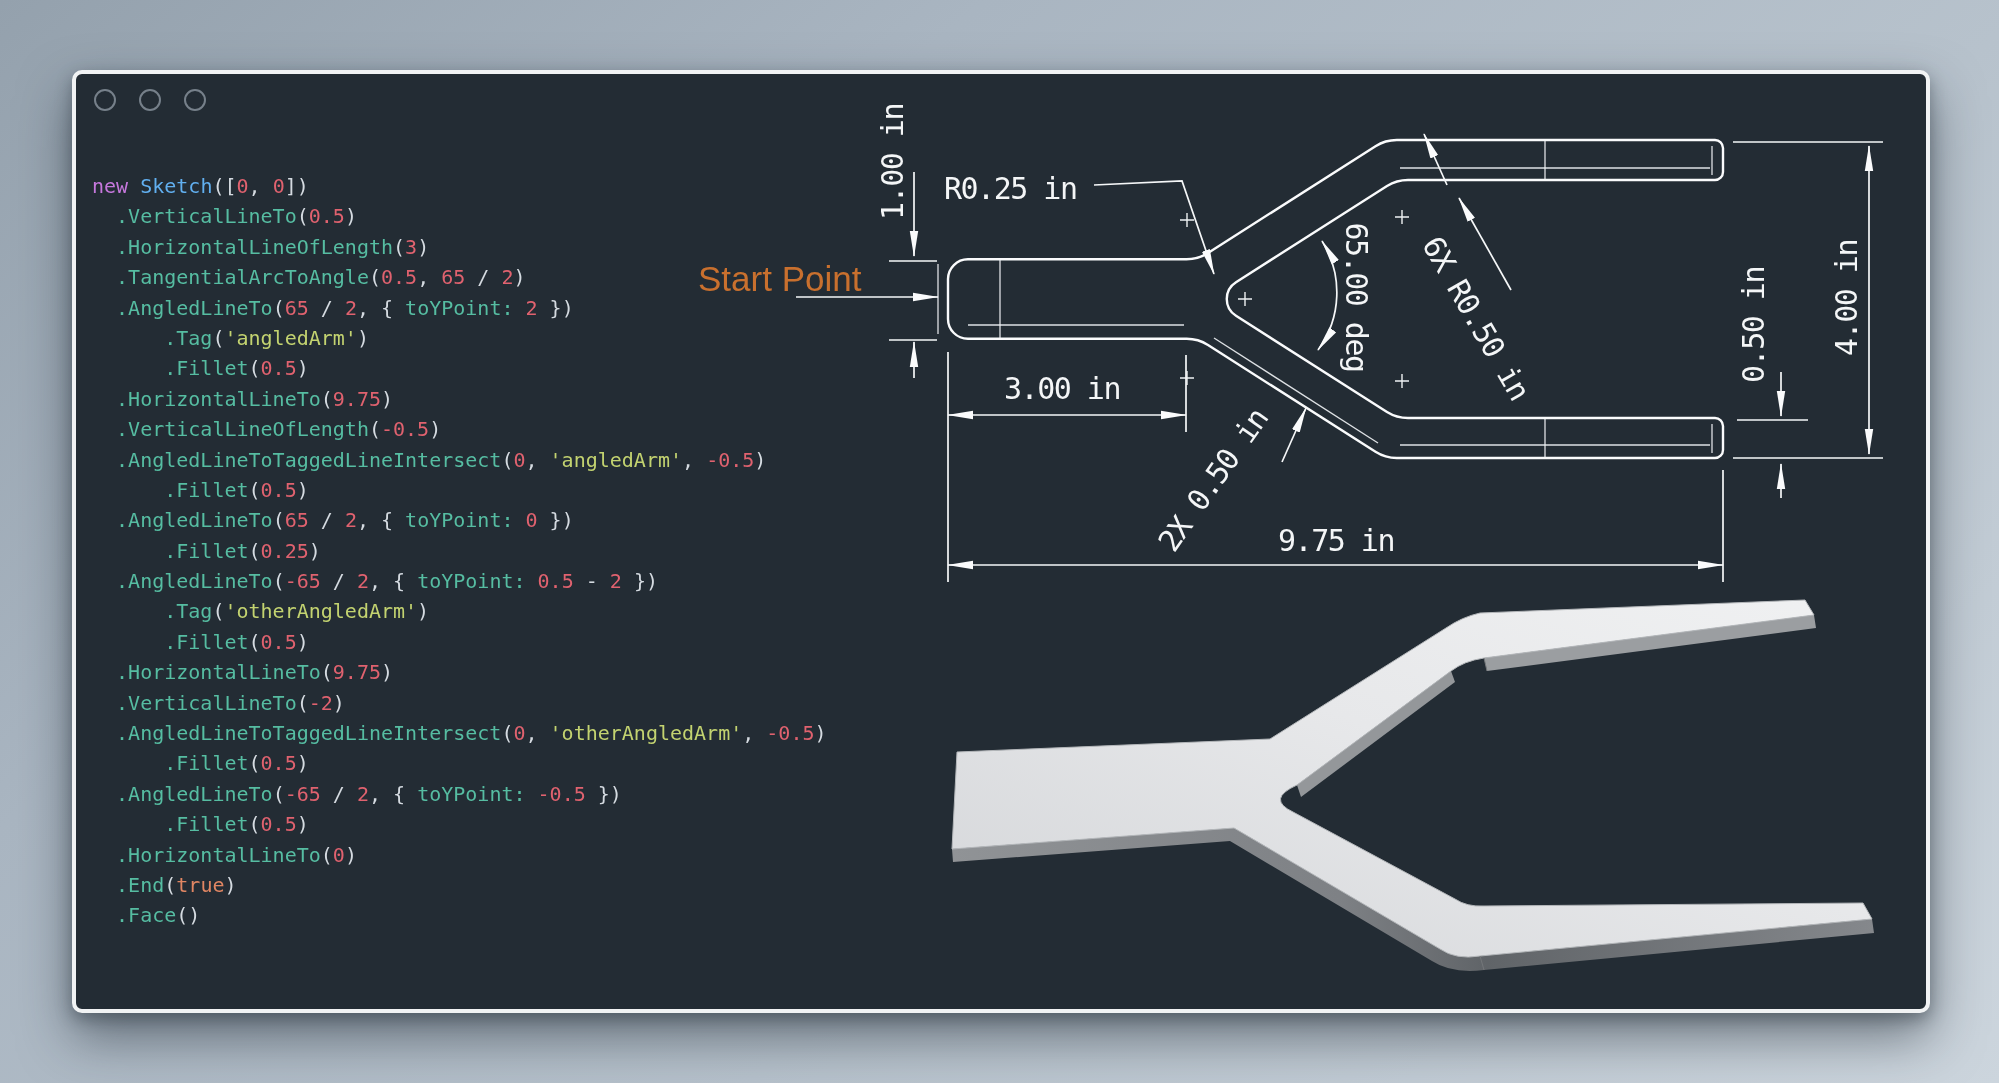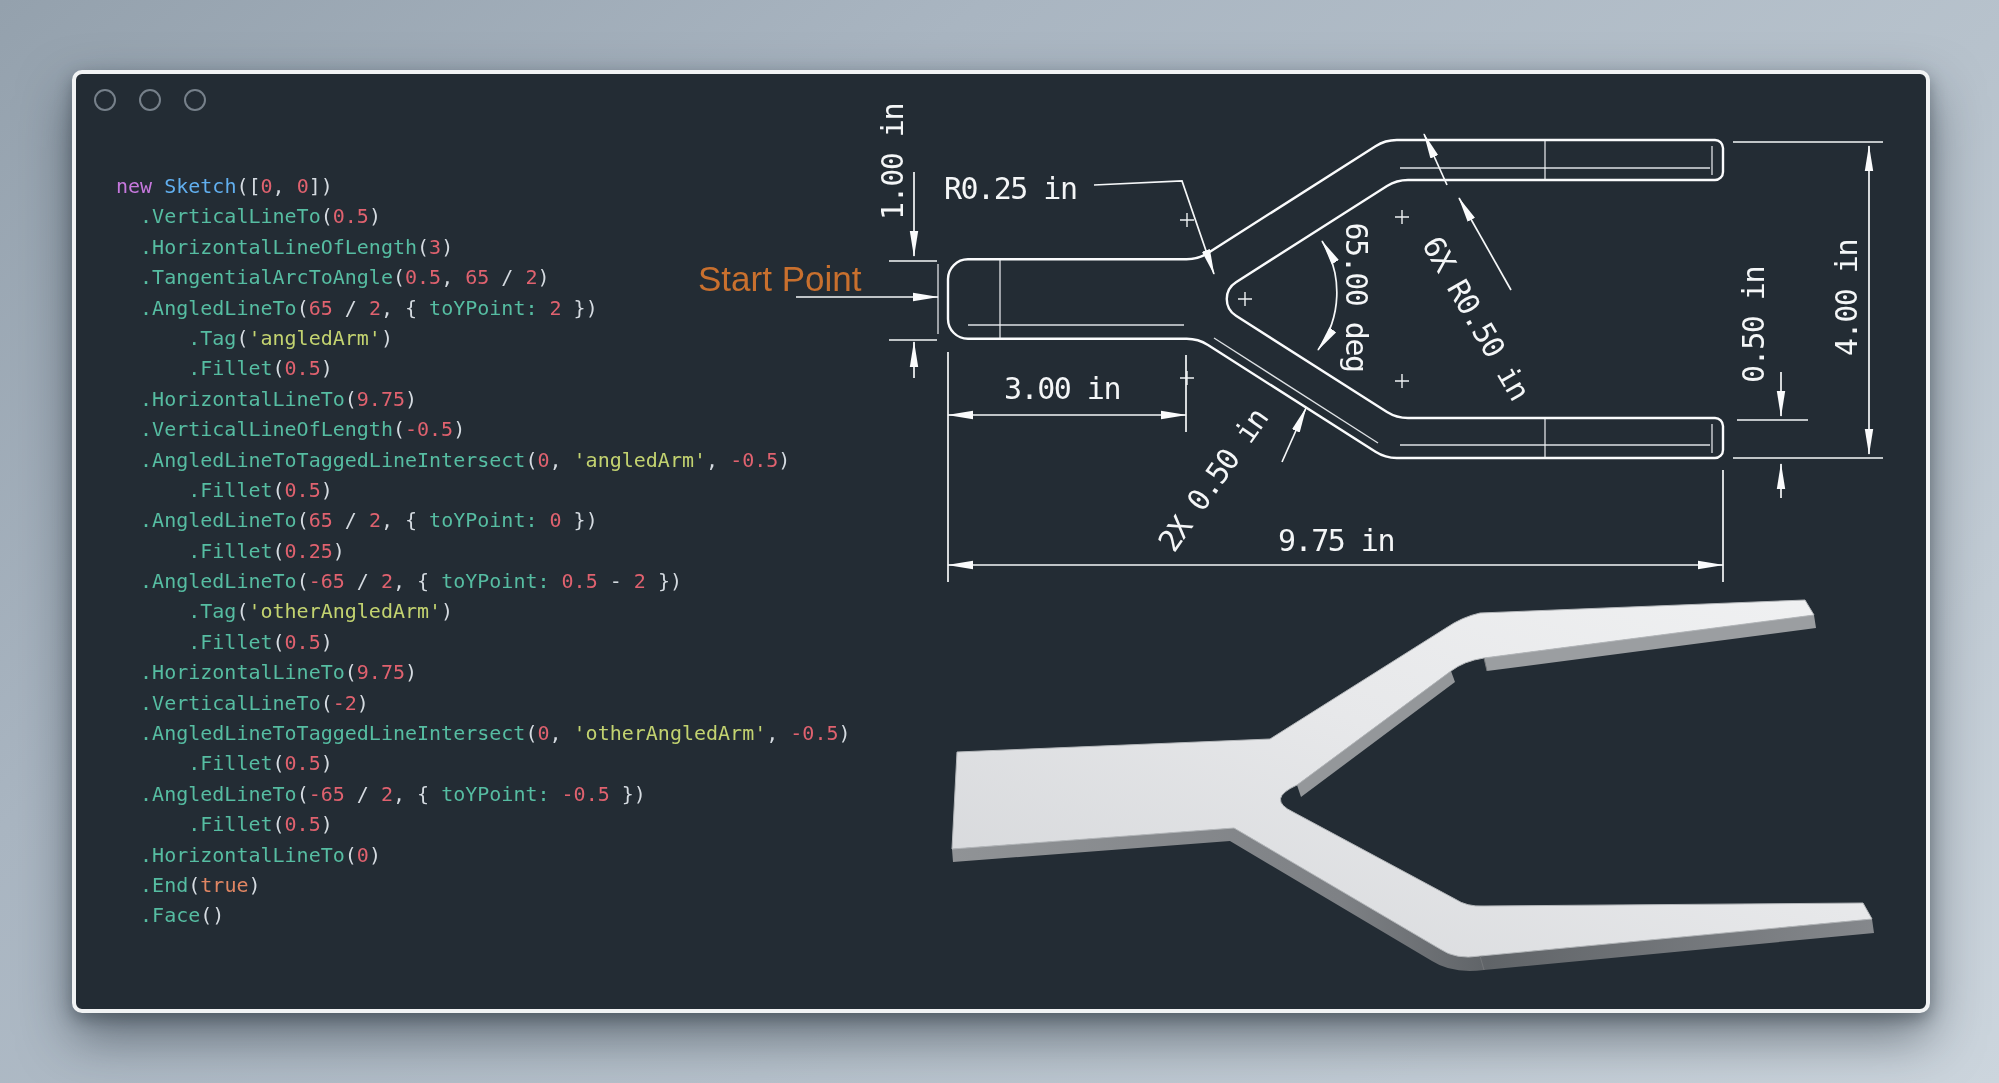--- a/index.html
+++ b/index.html
@@ -17,21 +17,21 @@
   }
   .titlebar{position:absolute;left:0;top:0;width:100%;height:60px;}
   .tl{
     position:absolute;top:15px;width:22px;height:22px;border-radius:50%;
     border:2px solid #76808a;background:transparent;box-sizing:border-box;cursor:pointer;
   }
   .tl1{left:18px}.tl2{left:63px}.tl3{left:108px}
   .code{
     position:absolute;left:16px;top:97px;
     font-family:"DejaVu Sans Mono", monospace;
-    font-size:20px;line-height:30.4px;white-space:pre;color:#dde3e8;margin-left:24px;
+    font-size:20px;line-height:30.4px;white-space:pre;color:#dde3e8;
   }
   .cl{height:30.4px;}
   .ind0{padding-left:0}
   .ind1{padding-left:2ch}
   .ind2{padding-left:6ch}
   .tk-k{color:var(--ck)}
   .tk-c{color:var(--cc)}
   .tk-f{color:var(--cf)}
   .tk-n{color:var(--cn)}
   .tk-s{color:var(--cs)}

